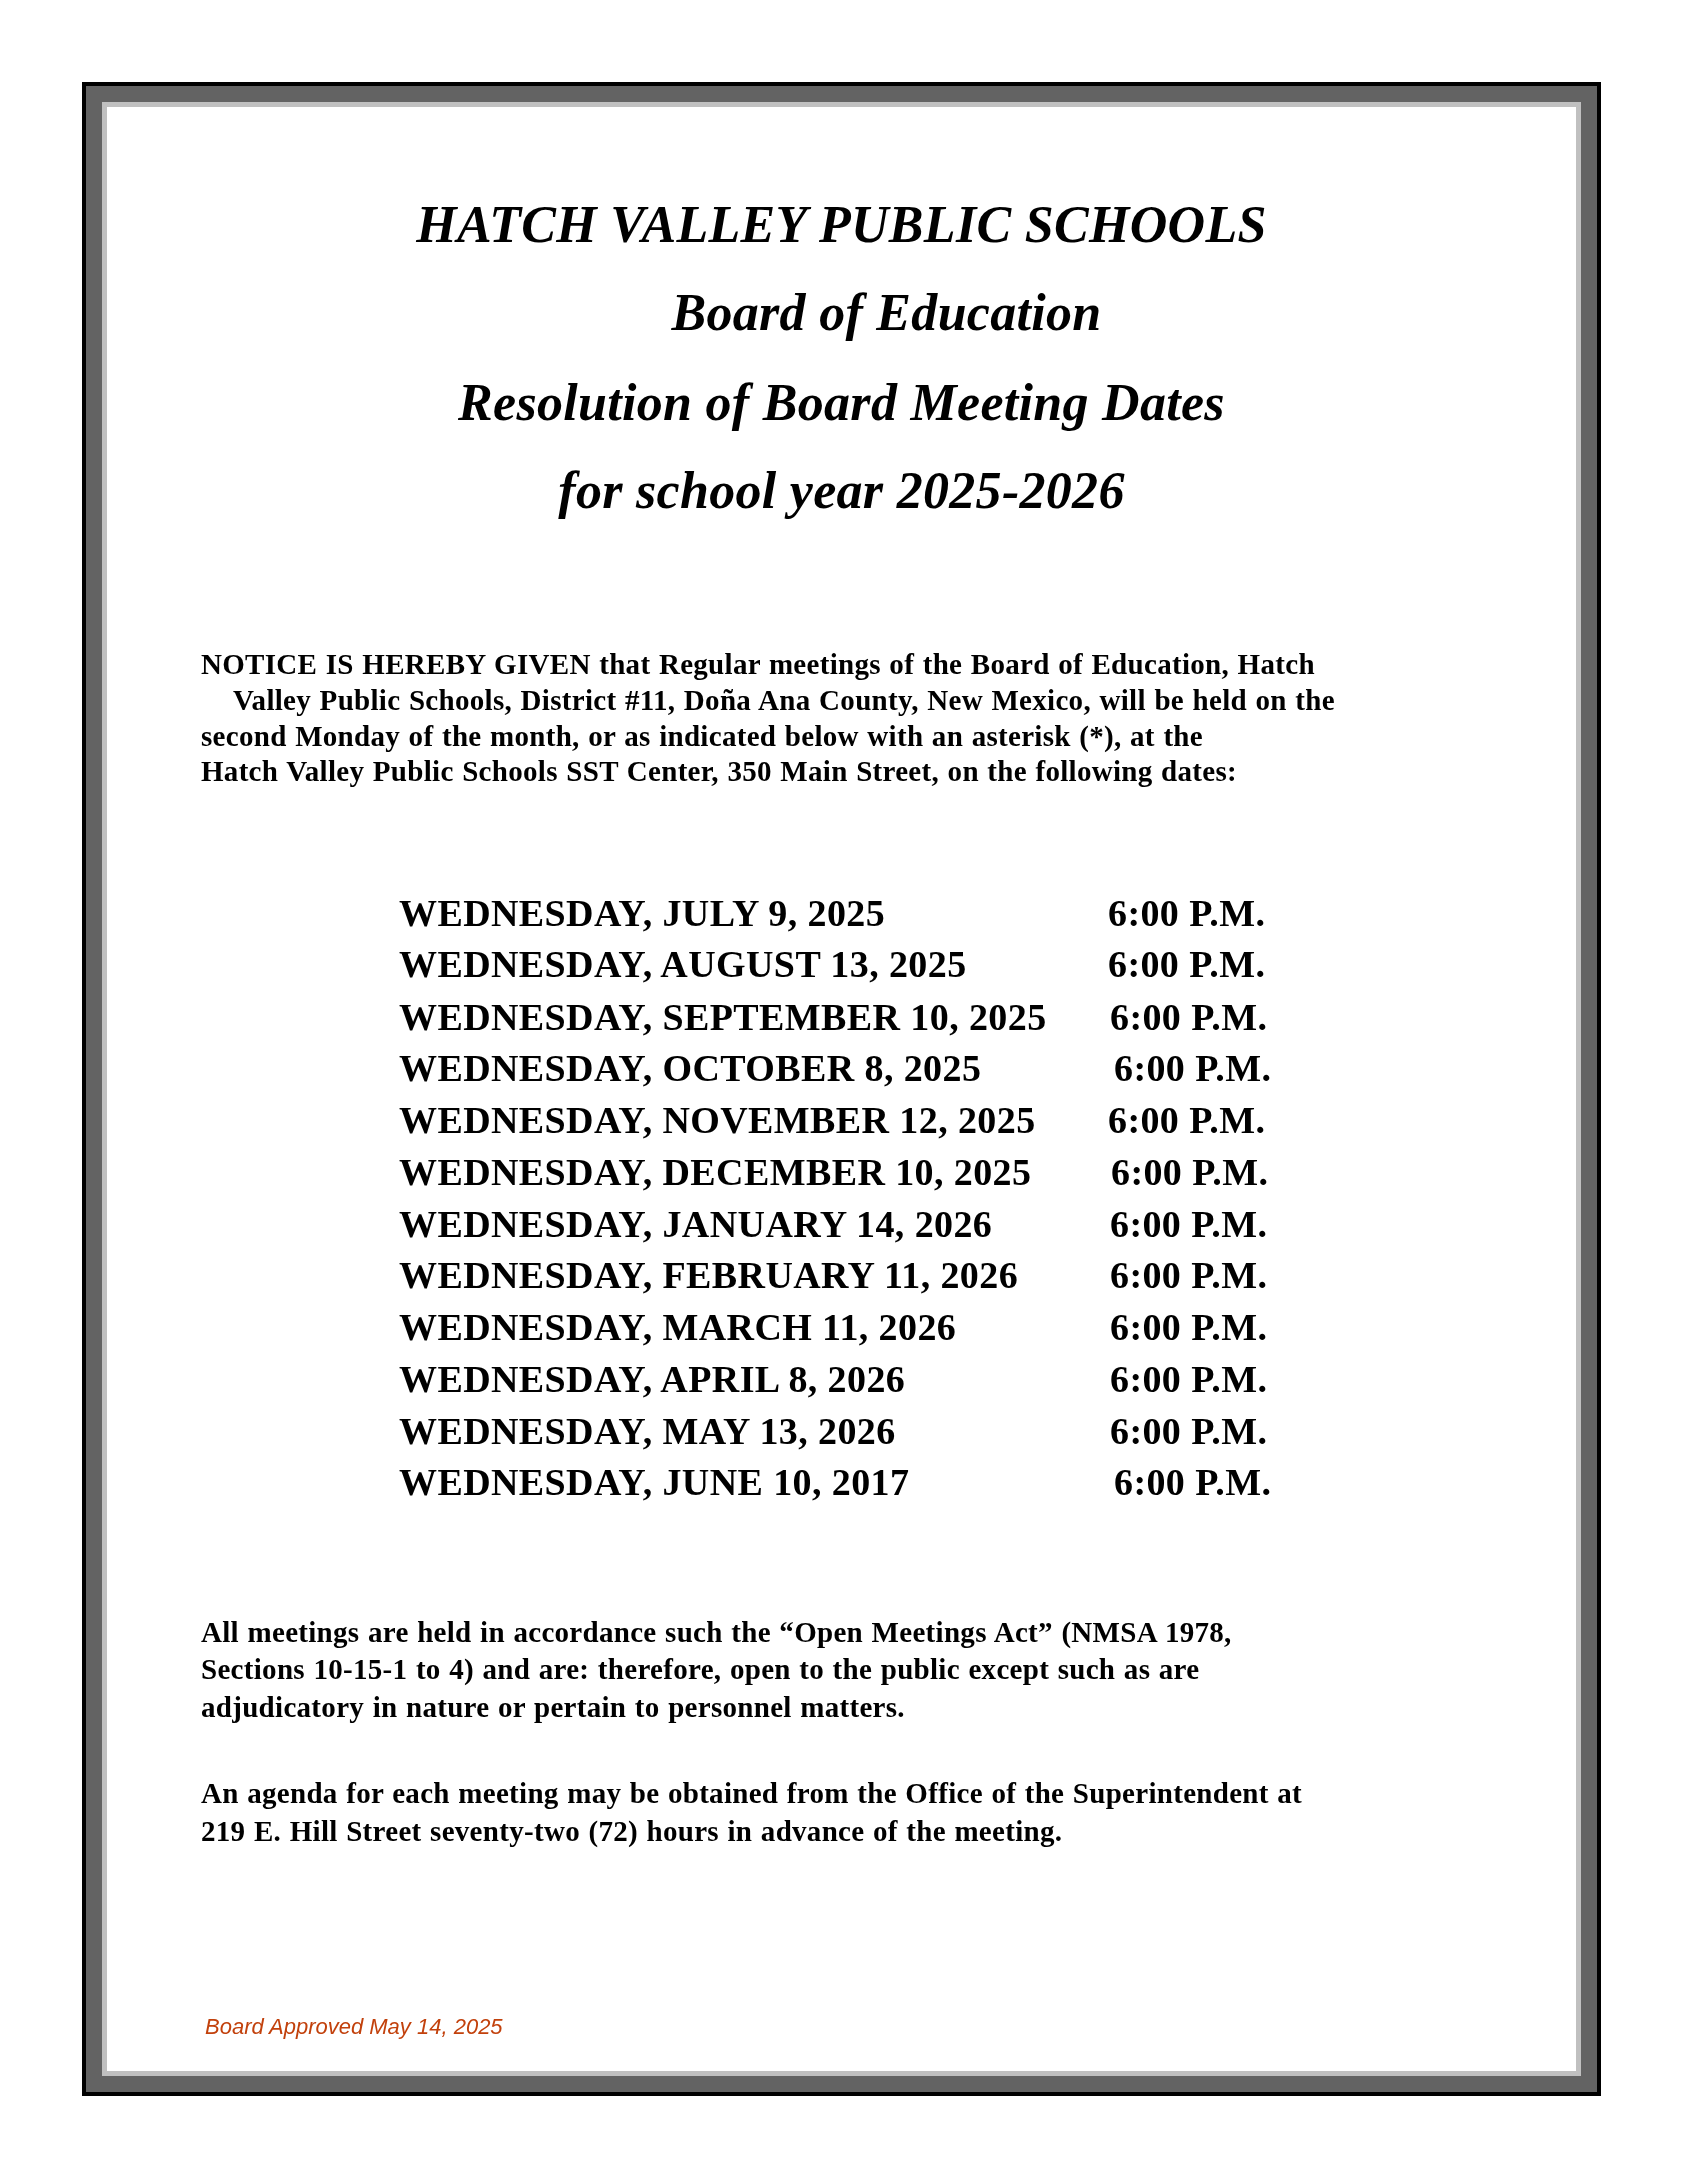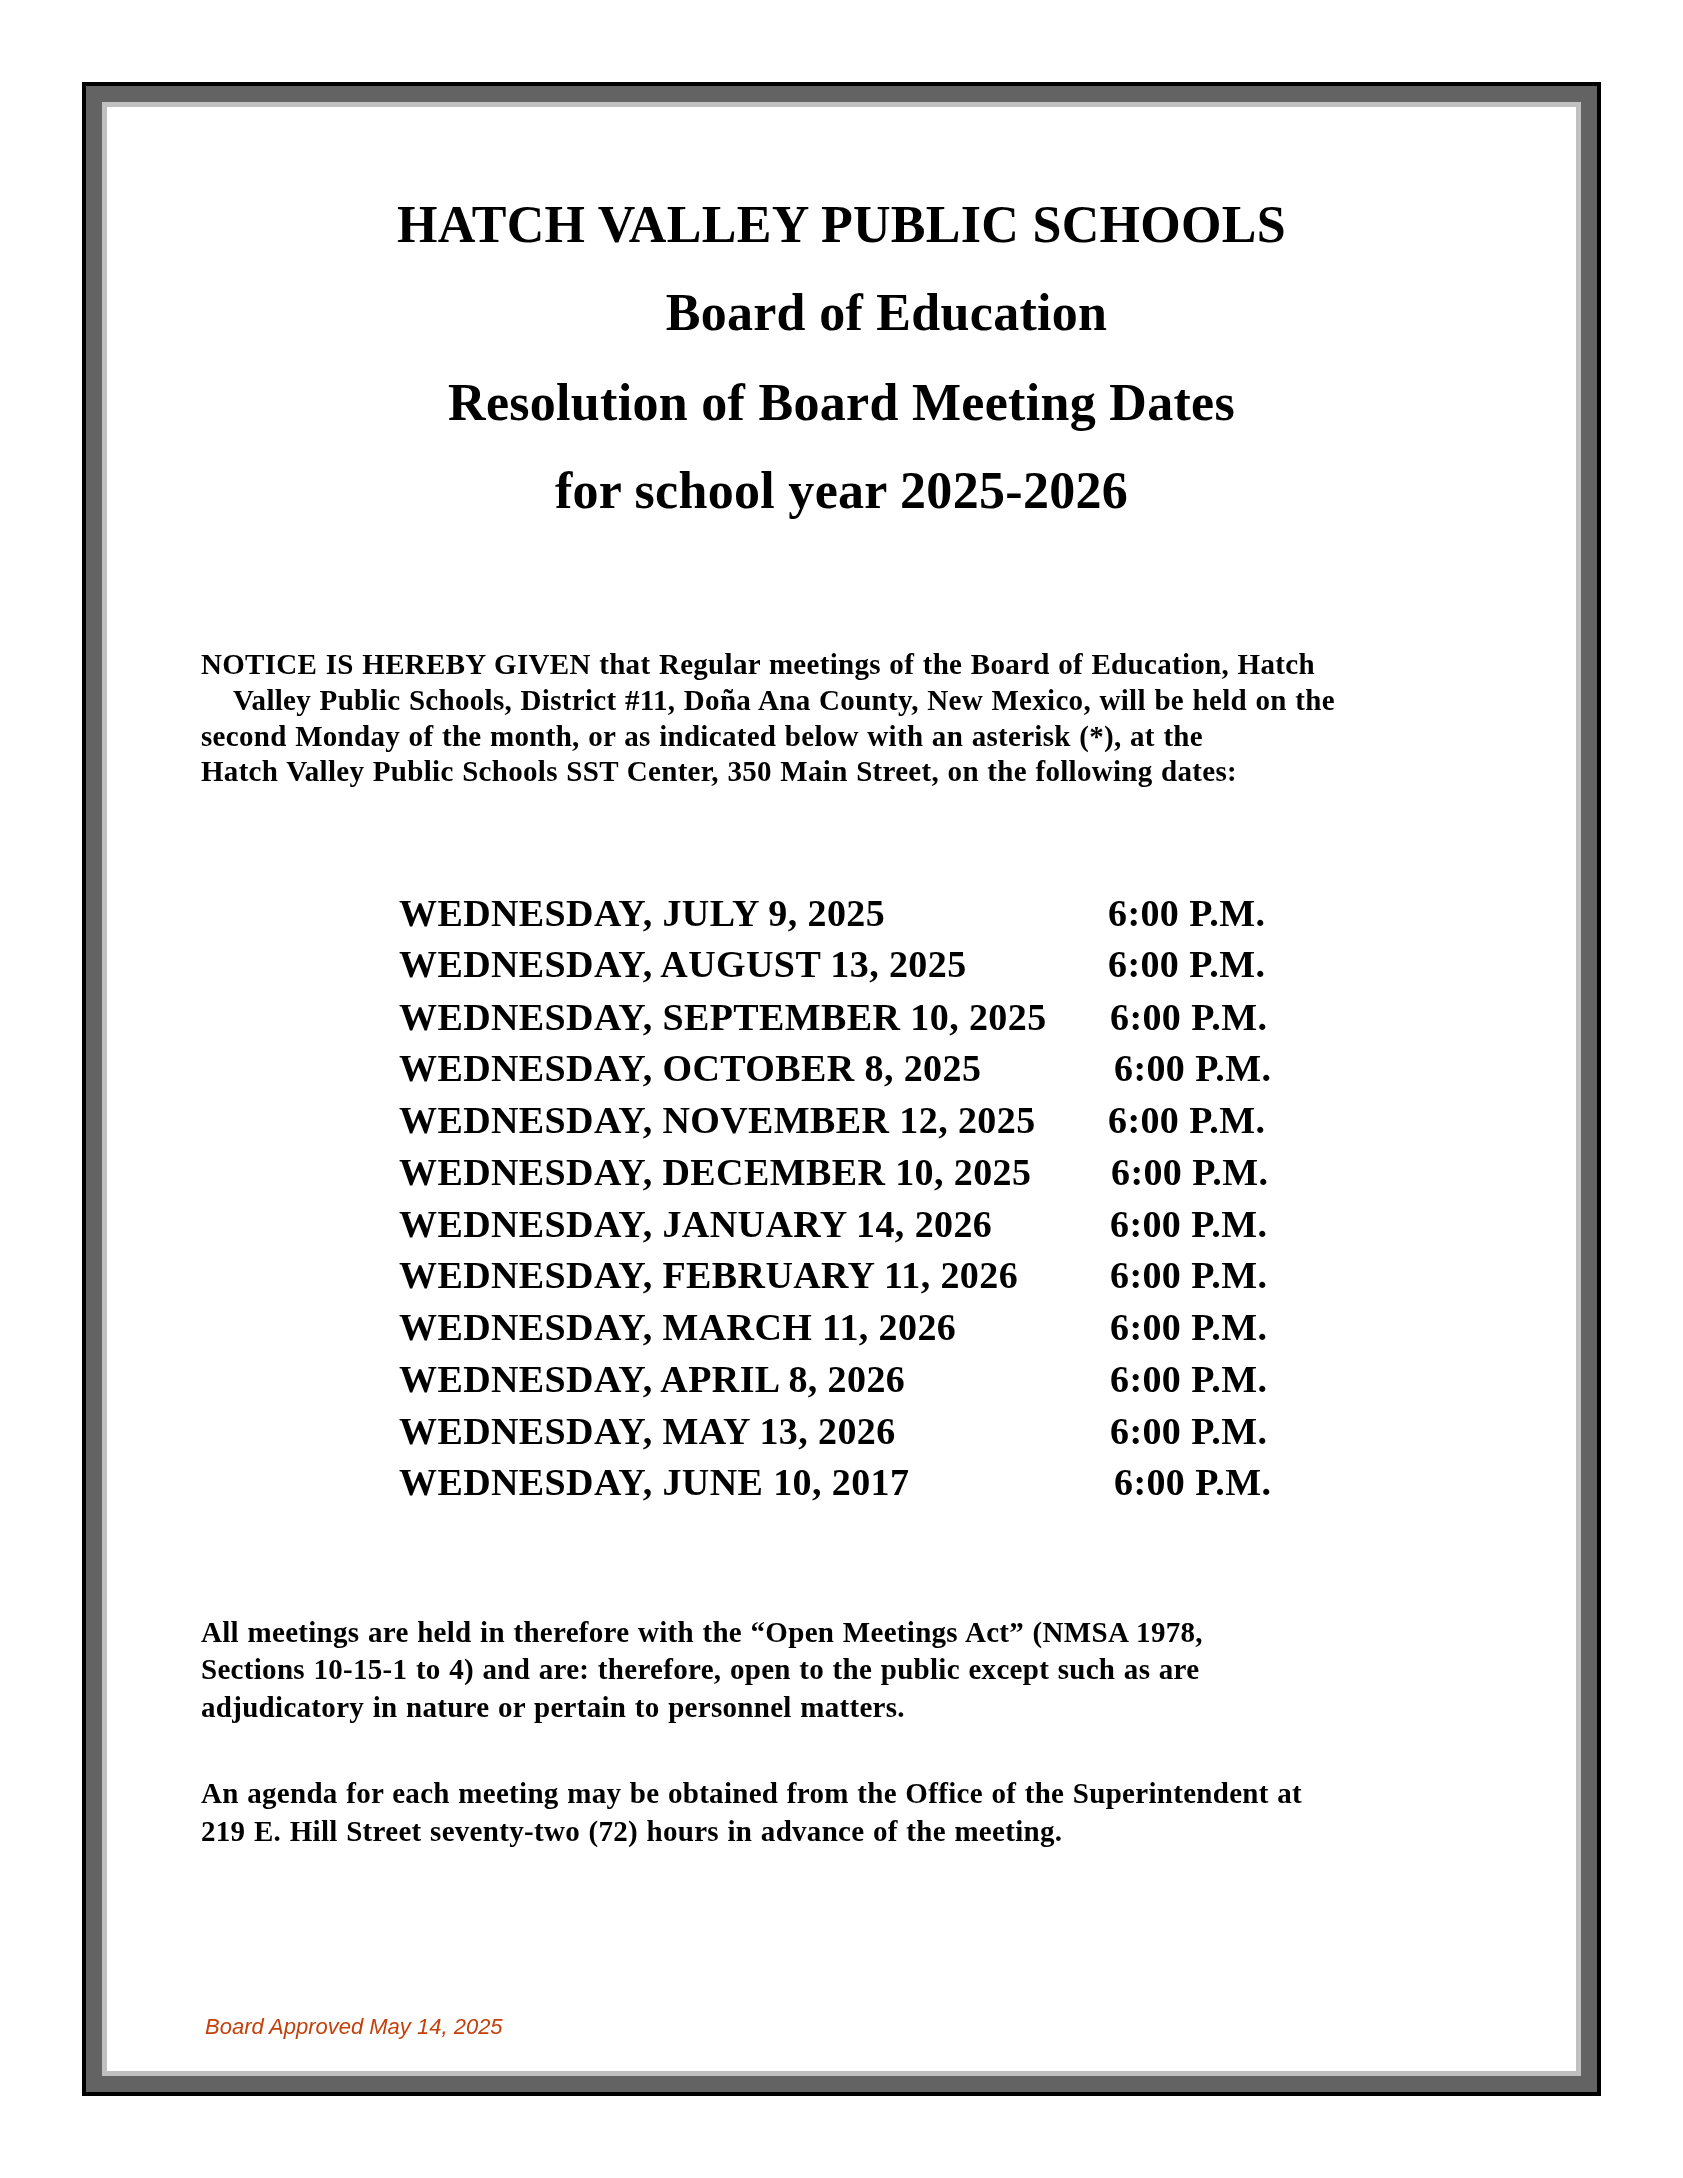--- a/index.html
+++ b/index.html
@@ -38,20 +38,21 @@
   .title-line {
     position: absolute;
     left: 0;
     width: 1683px;
     text-align: center;
     font-weight: bold;
     font-size: 52px;
     line-height: 1;
     white-space: nowrap;
     letter-spacing: 0.3px;
+    font-style: italic;
   }
   .para {
     position: absolute;
     left: 201px;
     width: 1307px;
   }
   .para-line {
     position: absolute;
     left: 0;
     font-weight: bold;
@@ -166,21 +167,21 @@
     <span class="meeting-date">WEDNESDAY, MAY 13, 2026</span>
     <span class="meeting-time" style="left:711px;">6:00 P.M.</span>
   </div>
   <div class="meeting-row" style="top:1463px;">
     <span class="meeting-date">WEDNESDAY, JUNE 10, 2017</span>
     <span class="meeting-time" style="left:715px;">6:00 P.M.</span>
   </div>
 </div>
 
 <div class="para" style="top:0;">
-  <div class="para-line" style="top:1618px;">All meetings are held in therefore with the “Open Meetings Act” (NMSA 1978,</div>
+  <div class="para-line" style="top:1618px;">All meetings are held in accordance such the “Open Meetings Act” (NMSA 1978,</div>
   <div class="para-line" style="top:1655px;">Sections 10-15-1 to 4) and are: therefore, open to the public except such as are</div>
   <div class="para-line" style="top:1693px;">adjudicatory in nature or pertain to personnel matters.</div>
 </div>
 
 <div class="para" style="top:0;">
   <div class="para-line" style="top:1779px;">An agenda for each meeting may be obtained from the Office of the Superintendent at</div>
   <div class="para-line" style="top:1817px;">219 E. Hill Street seventy-two (72) hours in advance of the meeting.</div>
 </div>
 
 <div class="footer-note">Board Approved May 14, 2025</div>

